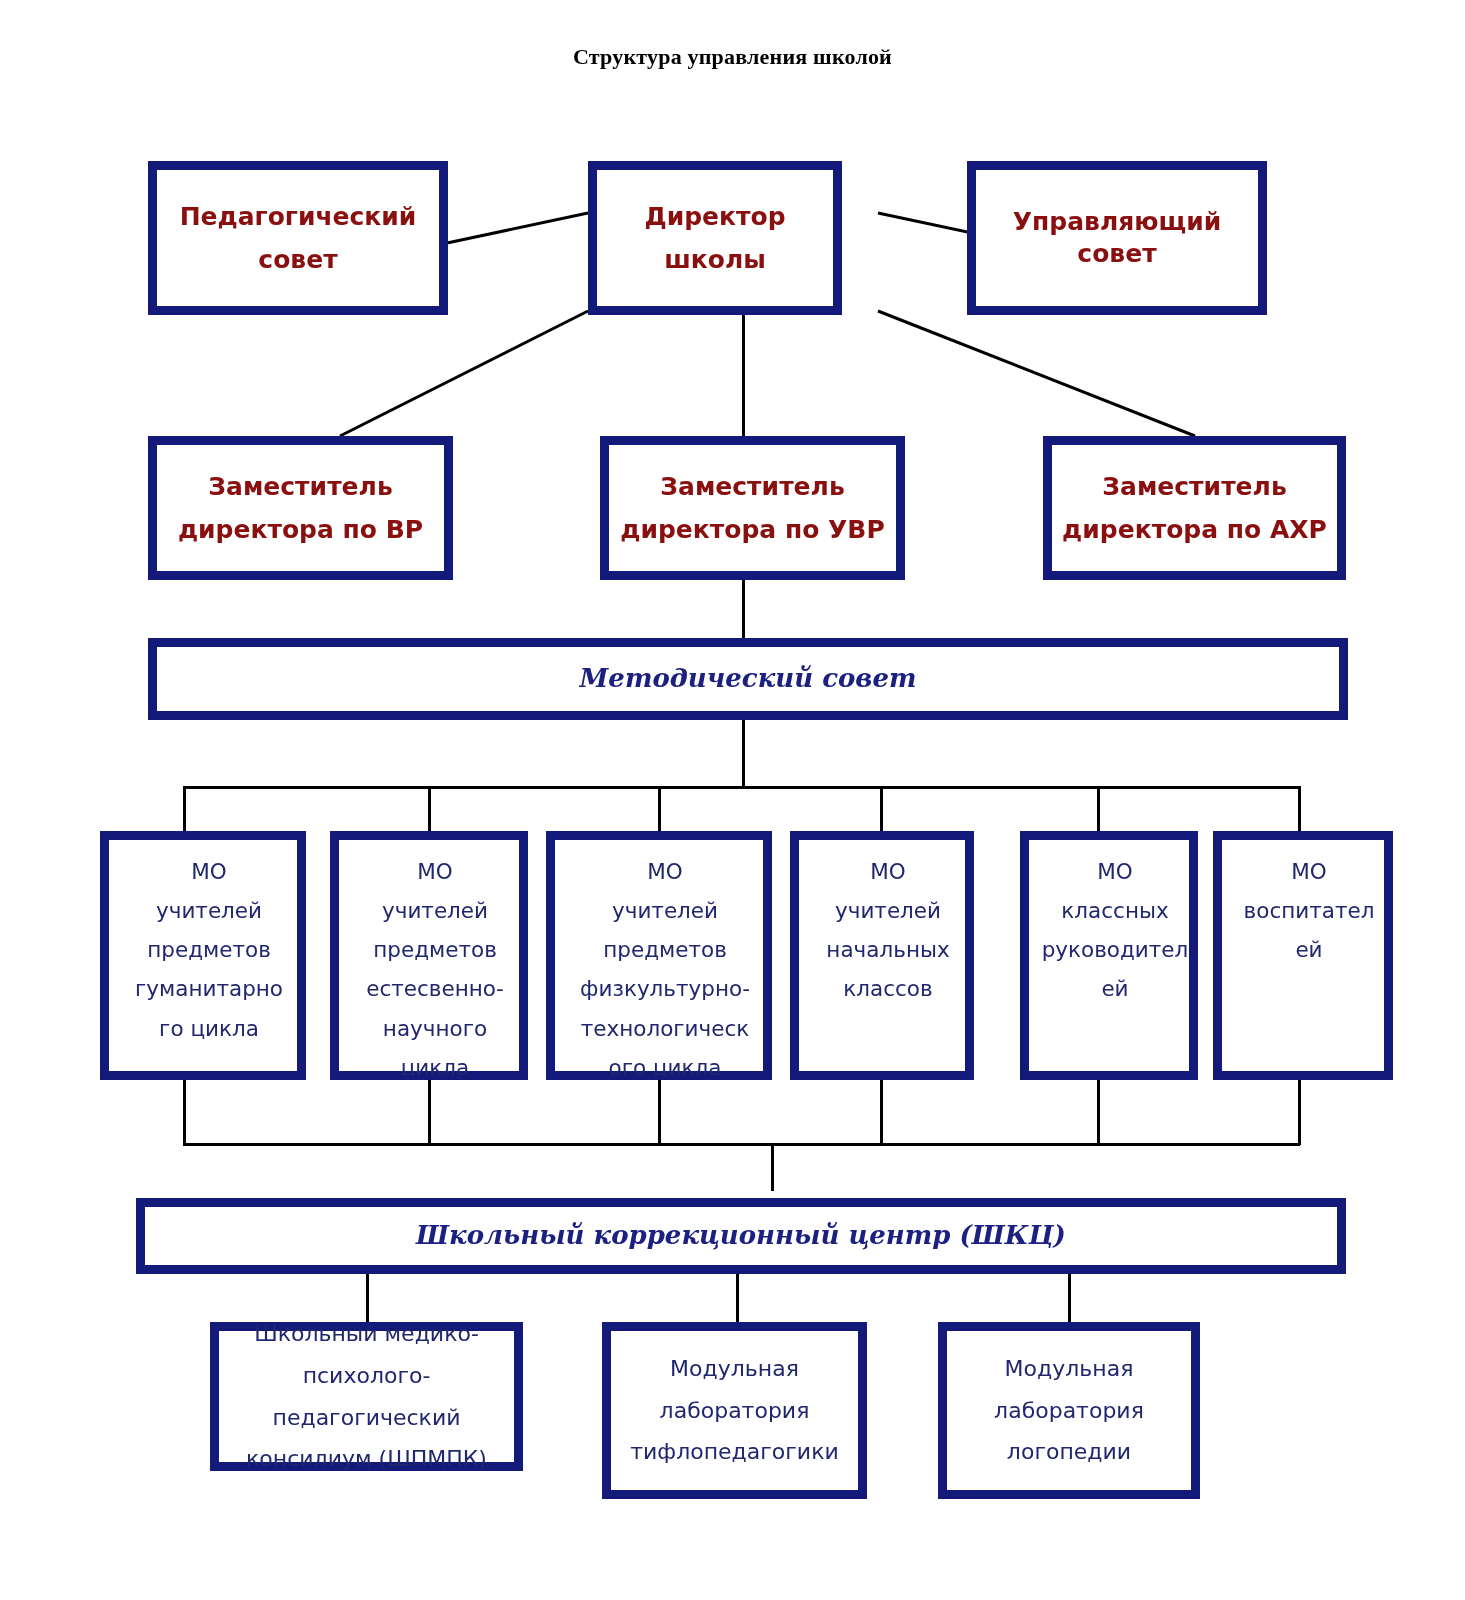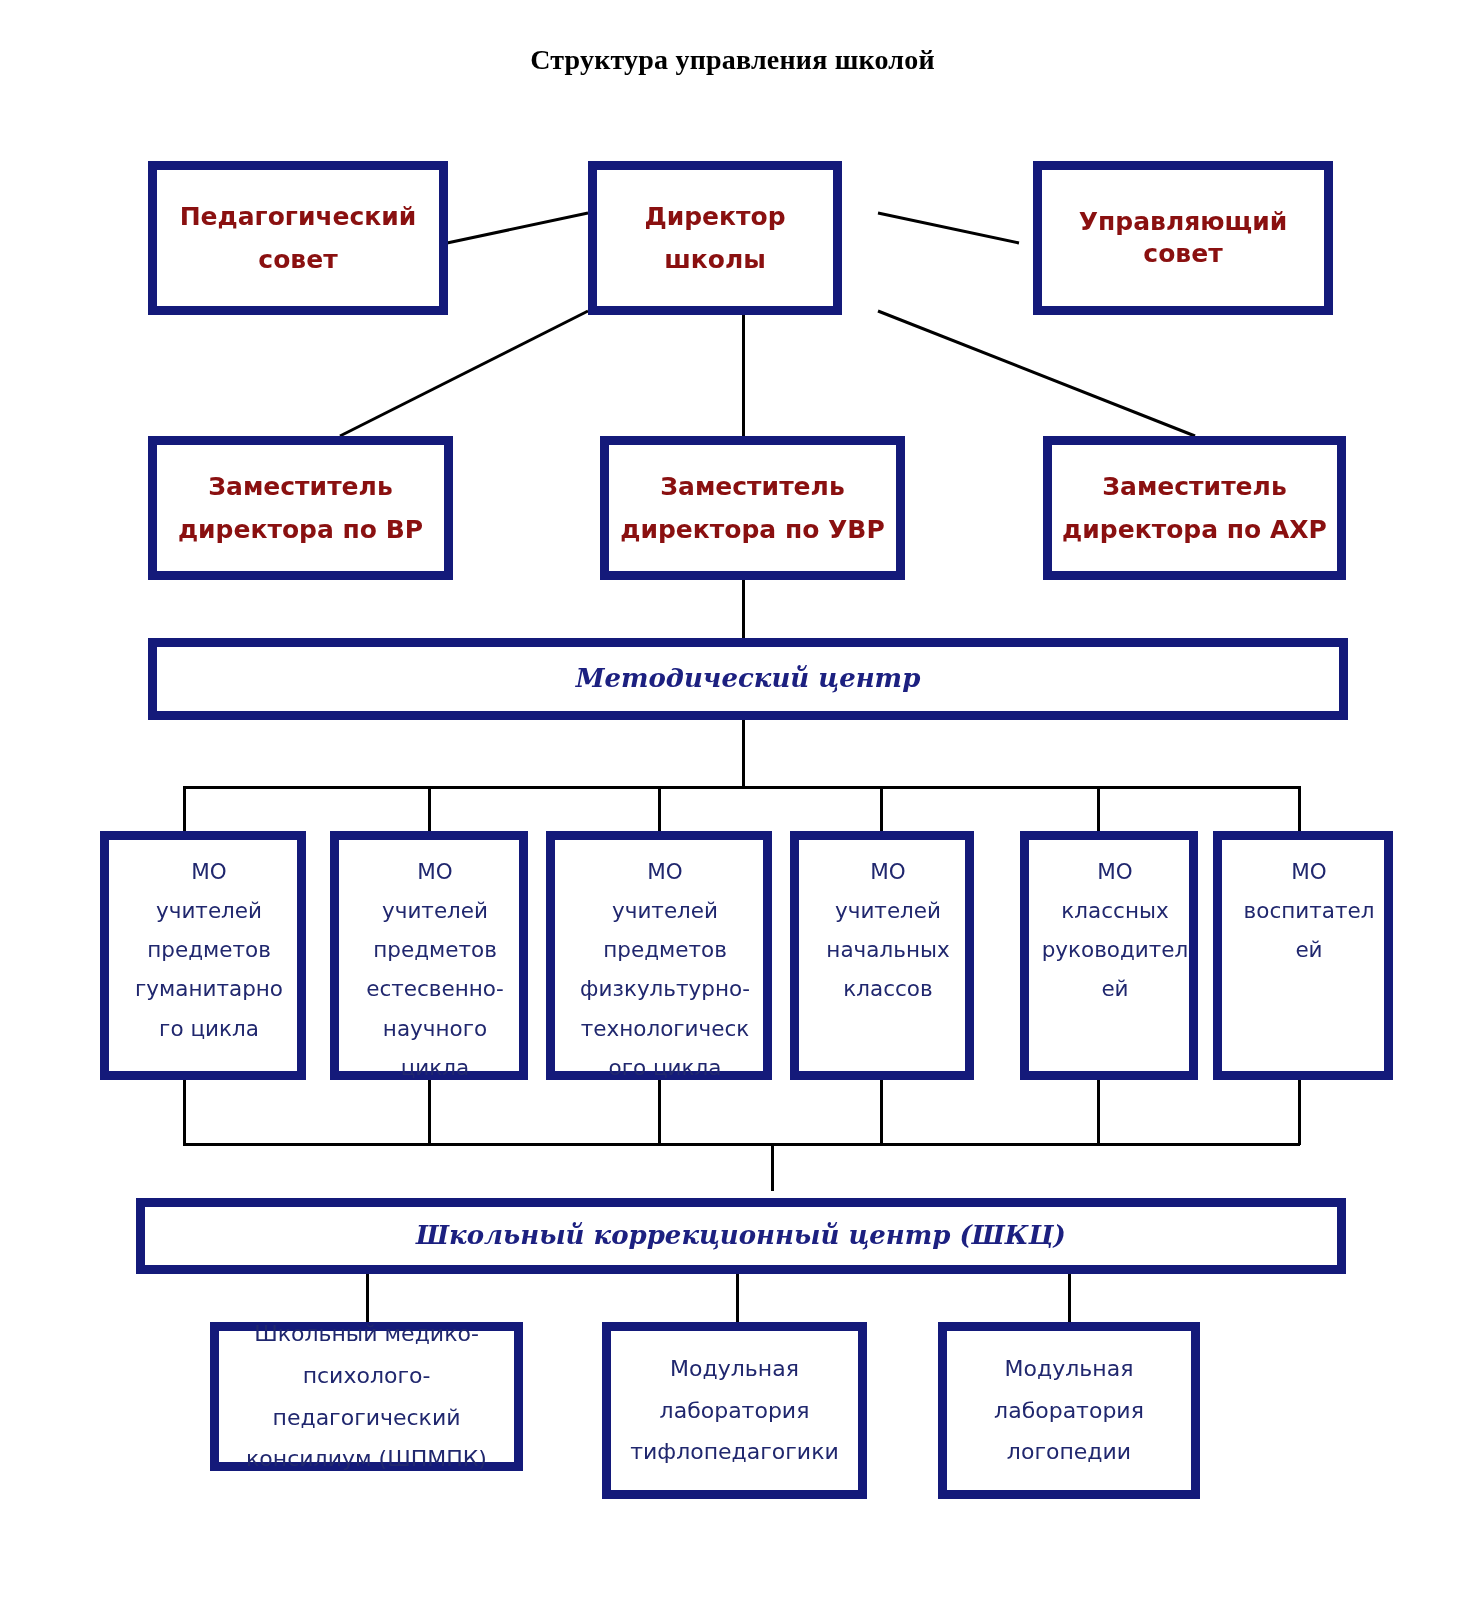--- a/index.html
+++ b/index.html
@@ -20,21 +20,21 @@
 
   
   .title {
     position: absolute;
     left: 0;
     top: 44px;
     width: 1465px;
     text-align: center;
     font-family: "Liberation Serif", "DejaVu Serif", serif;
     font-weight: bold;
-    font-size: 28px;
+    font-size: 22px;
     color: #000000;
     letter-spacing: 0.2px;
   }
 
   
   .node {
     position: absolute;
     box-sizing: border-box;
     background: #ffffff;
     border: 9px solid #141a7a;
@@ -159,42 +159,42 @@
 
   <div class="node tier-exec" style="left:148px; top:161px; width:300px; height:154px;">
     <span class="txt">Педагогический
 совет</span>
   </div>
 
   <div class="node tier-exec" style="left:588px; top:161px; width:254px; height:154px;">
     <span class="txt">Директор школы</span>
   </div>
 
-  <div class="node tier-exec tight" style="left:1033px; top:161px; width:300px; height:154px;">
+  <div class="node tier-exec tight" style="left:967px; top:161px; width:300px; height:154px;">
     <span class="txt">Управляющий
 совет</span>
   </div>
 
   <div class="node tier-exec" style="left:148px; top:436px; width:305px; height:144px;">
     <span class="txt">Заместитель
 директора по ВР</span>
   </div>
 
   <div class="node tier-exec" style="left:600px; top:436px; width:305px; height:144px;">
     <span class="txt">Заместитель
 директора по УВР</span>
   </div>
 
   <div class="node tier-exec" style="left:1043px; top:436px; width:303px; height:144px;">
     <span class="txt">Заместитель
 директора по АХР</span>
   </div>
 
   <div class="node tier-council" style="left:148px; top:638px; width:1200px; height:82px;">
-    <span class="txt">Методический центр</span>
+    <span class="txt">Методический совет</span>
   </div>
 
   <div class="node tier-leaf top-align" style="left:100px; top:831px; width:206px; height:249px;">
     <span class="txt">МО
 учителей
 предметов
 гуманитарно
 го цикла</span>
   </div>
 

